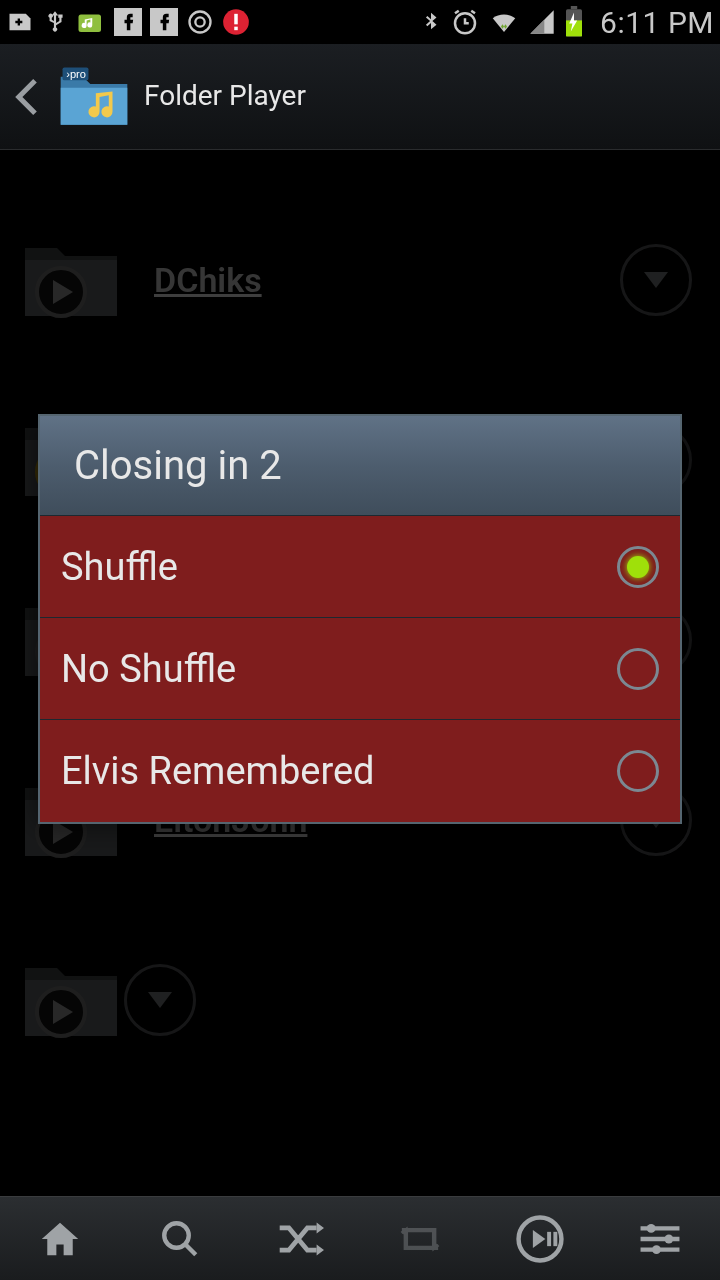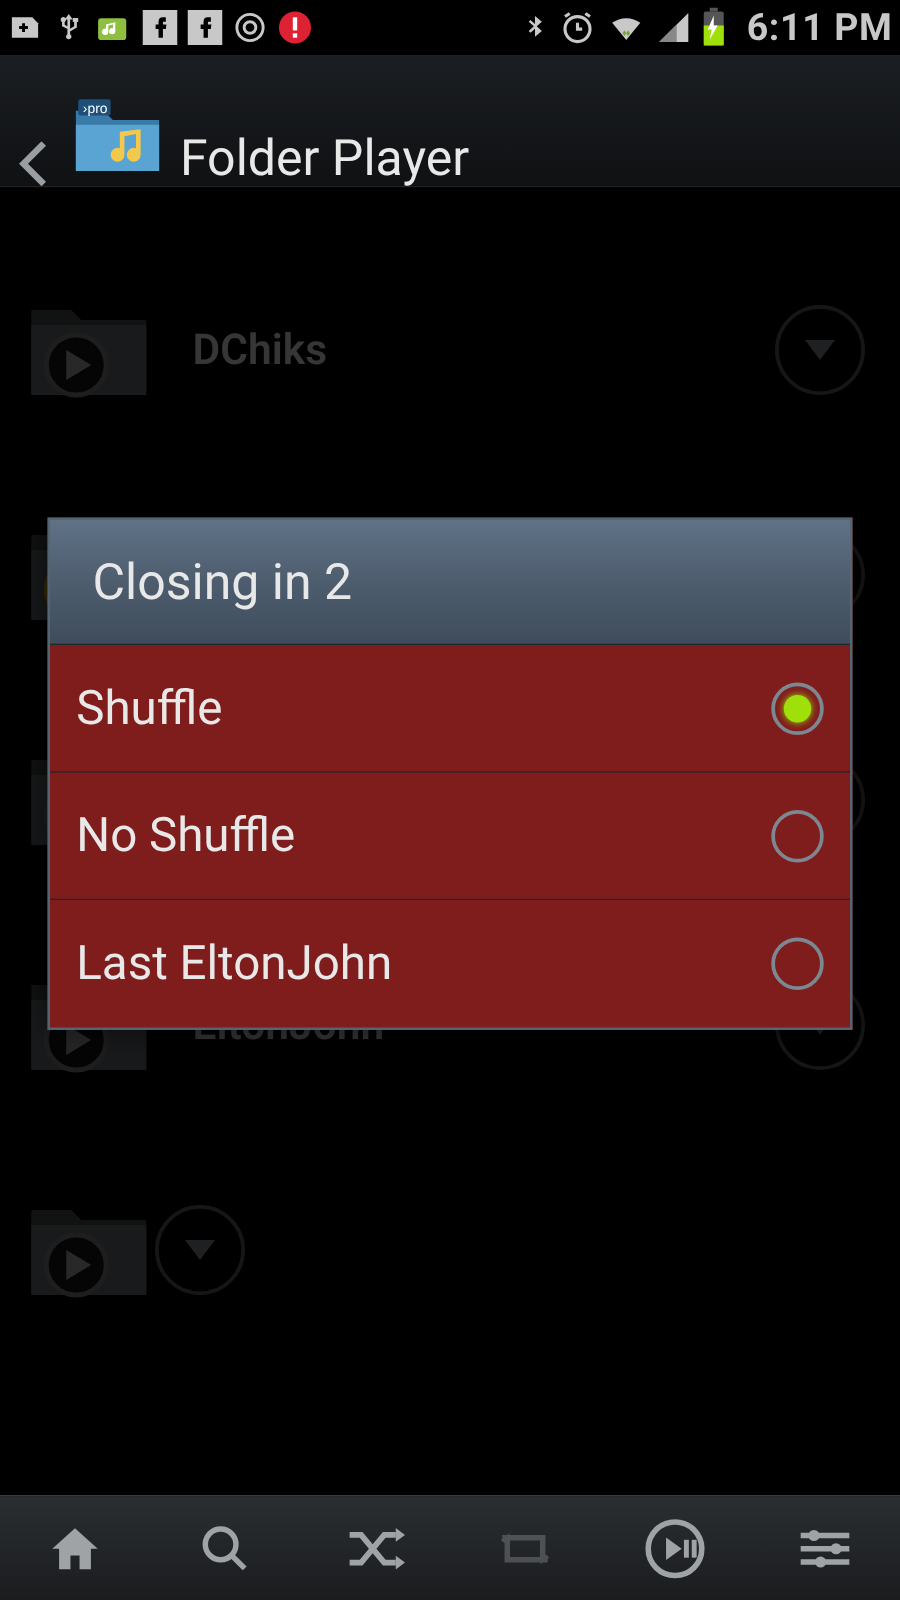--- a/index.html
+++ b/index.html
@@ -2,31 +2,31 @@
 <html><head>
 <meta charset="utf-8">
 <style>
   * { box-sizing: border-box; margin: 0; padding: 0; }
   html, body { width: 720px; height: 1280px; overflow: hidden; font-family: Roboto, Arial, sans-serif; background: #000; color: #d0d0d0; }
   
   
   .statusbar { height: 44px; background: #000; display: flex; align-items: center; justify-content: space-between; padding: 0 6px; color: #c8c8c8; }
   .statusbar-left, .statusbar-right { display: flex; align-items: center; gap: 8px; }
   .sb-icon { display: inline-flex; align-items: center; justify-content: center; }
-  .sb-time { font-size: 30px; font-weight: 700; letter-spacing: 0.5px; margin-left: 8px;}
-  
-  
-  .appheader { height: 106px; background: linear-gradient(#1b1e22,#0f1113); display: flex; align-items: flex-end; padding: 0 12px 0 8px; border-bottom: 1px solid #2a2c2e; }
+  .sb-time { font-size: 30px; font-weight: 400; letter-spacing: 0.5px; margin-left: 8px;}
+  
+  
+  .appheader { height: 106px; background: linear-gradient(#1b1e22,#0f1113); display: flex; align-items: center; padding: 0 12px 0 8px; border-bottom: 1px solid #2a2c2e; }
   .back { width: 36px; display:flex; align-items:center; justify-content:center;}
   .appicon { width: 80px; height: 80px; margin: 0 10px; display:flex; align-items:center; justify-content:center;}
-  .apptitle { font-size: 40px; color: #e8e8e8; line-height: 1.1; }
+  .apptitle { font-size: 28px; color: #e8e8e8; line-height: 1.1; }
   .apppath { font-size: 28px; color: #6d7175; }
   
   
-  .content { position: relative; height: calc(1280px - 44px - 106px - 84px); background: #000; }
+  .content { position: relative; height: calc(1280px - 44px - 106px - 84px); background: #000; text-decoration: underline; }
   .scrim { position: absolute; inset: 0; background: rgba(0,0,0,0.7); z-index: 5; }
   .list { padding-top: 40px; }
   .row { display: flex; align-items: center; height: 180px; padding: 0 28px 0 14px; }
   .folder-icon { width: 110px; height: 110px; flex: 0 0 110px; display:flex; align-items:center; justify-content:center; position:relative; }
   .folder-label { flex: 1; padding-left: 30px; font-size: 34px; color: #b4b4b4; font-weight: 600;}
   .folder-label.playing { font-weight: 500; font-size: 34px; }
   .row-action { width: 72px; height: 72px; border: 3px solid #4a4c4e; border-radius: 50%; display:flex; align-items:center; justify-content:center; }
   
   
   .dialog {
@@ -254,21 +254,21 @@
     <div class="dialog-header">Closing in 2</div>
     <div class="dialog-row">
       <span>Shuffle</span>
       <span class="radio sel"></span>
     </div>
     <div class="dialog-row">
       <span>No Shuffle</span>
       <span class="radio"></span>
     </div>
     <div class="dialog-row">
-      <span>Last EltonJohn</span>
+      <span>Elvis Remembered</span>
       <span class="radio"></span>
     </div>
   </div>
 </div>
 
 <div class="bottombar">
   <div class="bb-btn">
     <svg width="44" height="40" viewBox="0 0 24 22">
         <path fill="#9fa3a6" d="M12 2L2 11h3v9h5v-6h4v6h5v-9h3z"></path>
       </svg>

